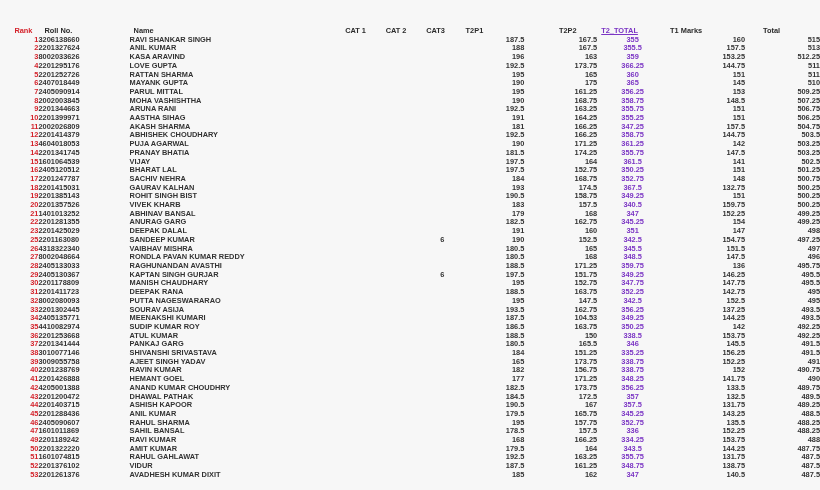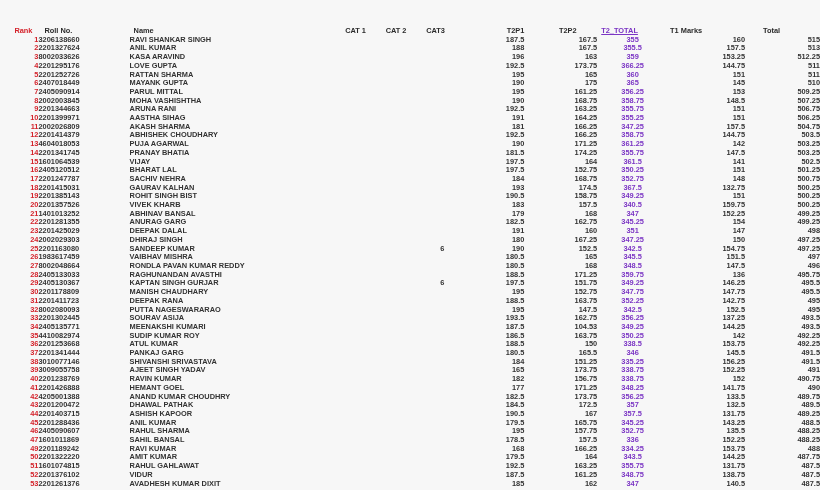--- a/index.html
+++ b/index.html
@@ -52,21 +52,21 @@
   col.c-t2total  { width: 70px; }
   col.c-t1marks  { width: 76px; }
   col.c-total    { width: 74px; }
 
   
   .hdr td { font-weight: bold; color: #2b2b2b; padding-bottom: 2px; }
   .hdr td.h-rank { color: #d4232b; text-align: right; padding-right: 6px; }
   .hdr td.h-roll { text-align: left; padding-left: 6px; }
   .hdr td.h-name { text-align: left; padding-left: 4px; }
   .hdr td.h-cat1, .hdr td.h-cat2, .hdr td.h-cat3 { text-align: left; padding-left: 3px; }
-  .hdr td.h-t2p1 { text-align: right; padding-left: 4px; }
+  .hdr td.h-t2p1 { text-align: left; padding-left: 4px; }
   .hdr td.h-t2p2 { text-align: center; padding-left: 14px; }
   .hdr td.h-t2total { text-align: left; padding-left: 4px; color: #7b35c4; text-decoration: underline; }
   .hdr td.h-t1marks { text-align: left; padding-left: 2px; }
   .hdr td.h-total { text-align: left; padding-left: 18px; }
 
   
   .rank    { text-align: right; color: #d4232b; padding-right: 6px; }
   .roll    { text-align: left;  color: #333333; padding-left: 6px; }
   .name    { text-align: left;  color: #333333; padding-left: 4px; }
   .cat     { text-align: center; color: #333333; }
@@ -402,48 +402,35 @@
           <td class="cat"></td>
           <td class="cat"></td>
           <td class="cat"></td>
           <td class="num">191</td>
           <td class="num">160</td>
           <td class="t2total">351</td>
           <td class="t1marks">147</td>
           <td class="total">498</td>
         </tr>
         <tr>
-          <td class="rank">24</td>
-          <td class="roll">2002029303</td>
-          <td class="name">DHIRAJ SINGH</td>
-          <td class="cat"></td>
-          <td class="cat"></td>
-          <td class="cat"></td>
-          <td class="num">180</td>
-          <td class="num">167.25</td>
-          <td class="t2total">347.25</td>
-          <td class="t1marks">150</td>
-          <td class="total">497.25</td>
-        </tr>
-        <tr>
           <td class="rank">25</td>
           <td class="roll">2201163080</td>
           <td class="name">SANDEEP KUMAR</td>
           <td class="cat"></td>
           <td class="cat"></td>
           <td class="cat">6</td>
           <td class="num">190</td>
           <td class="num">152.5</td>
           <td class="t2total">342.5</td>
           <td class="t1marks">154.75</td>
           <td class="total">497.25</td>
         </tr>
         <tr>
           <td class="rank">26</td>
-          <td class="roll">1983617459</td>
+          <td class="roll">4318322340</td>
           <td class="name">VAIBHAV MISHRA</td>
           <td class="cat"></td>
           <td class="cat"></td>
           <td class="cat"></td>
           <td class="num">180.5</td>
           <td class="num">165</td>
           <td class="t2total">345.5</td>
           <td class="t1marks">151.5</td>
           <td class="total">497</td>
         </tr>

